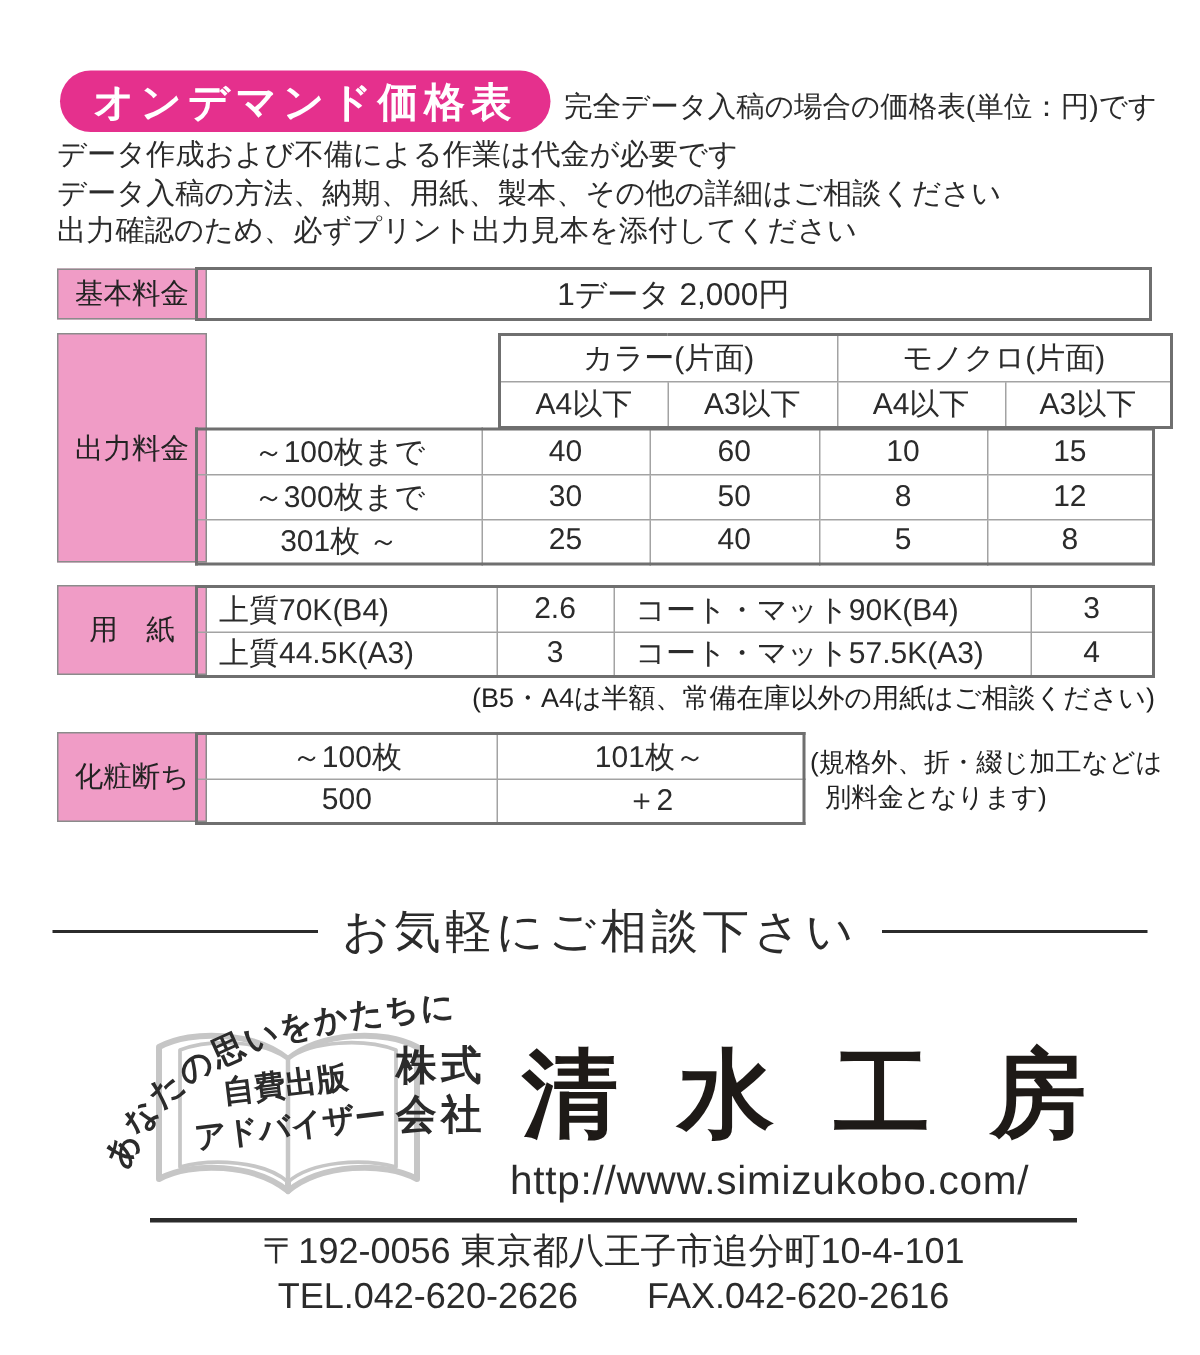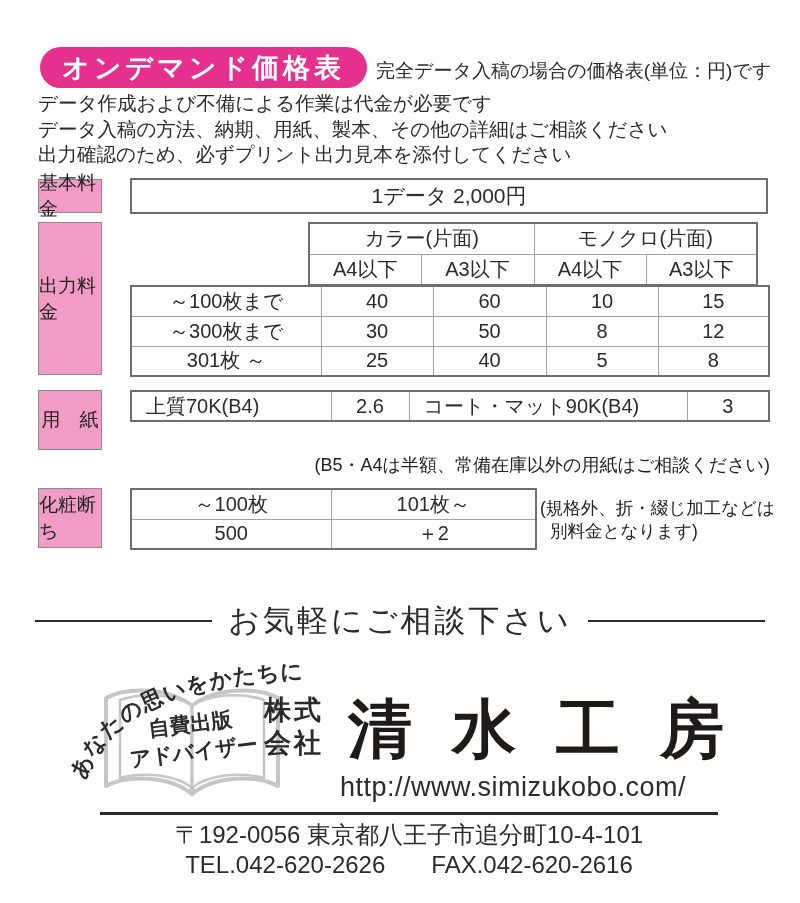--- a/index.html
+++ b/index.html
@@ -18,37 +18,37 @@
 
   
   .title-pill{position:absolute;left:40px;top:47px;width:327px;height:41px;
     background:var(--accent-pink);border-radius:21px;color:#ffffff;
     font-size:27px;font-weight:700;letter-spacing:4px;
     display:flex;align-items:center;justify-content:center;}
   .subtitle{position:absolute;left:376px;top:58px;font-size:19px;letter-spacing:0px;}
   .notes{position:absolute;left:38px;top:91px;font-size:19.5px;line-height:25.5px;}
 
   
-  .sec-label{position:absolute;left:38px;width:64px;background:var(--label-pink);
+  .sec-label{position:absolute;left:38px;width:100px;background:var(--label-pink);
     border:1px solid var(--label-border);display:flex;align-items:center;justify-content:center;
     font-size:19px;color:#222;}
 
   
   .basic-cell{position:absolute;left:130px;top:178px;width:638px;height:36px;
     border:2px solid var(--border-dark);display:flex;align-items:center;justify-content:center;
     font-size:21px;}
 
   
   table.grid{border-collapse:collapse;table-layout:fixed;position:absolute;}
   table.grid td{border:1.5px solid var(--border-light);text-align:center;
     font-size:20px;color:var(--ink);padding:0;}
   table.grid{border:2px solid var(--border-dark);}
   td.name-cell{text-align:left !important;padding-left:14px !important;}
 
-  .out-header{left:308px;top:222px;width:448px;border-radius:27px;}
+  .out-header{left:332px;top:222px;width:448px;border-radius:27px;}
   .out-header td{height:31px;}
   .out-data{left:130px;top:285px;width:638px;}
   .out-data td{height:30px;}
 
   .paper-table{left:130px;top:390px;width:638px;}
   .paper-table td{height:30px;}
   .paper-note{position:absolute;left:130px;top:453px;width:640px;text-align:right;
     font-size:18px;color:#222;}
 
   .trim-table{left:130px;top:488px;width:405px;}
@@ -160,20 +160,26 @@
         <col style="width:278px">
         <col style="width:82px">
       </colgroup>
     <tbody>
         <tr>
       <td class="name-cell">上質70K(B4)</td>
       <td>2.6</td>
       <td class="name-cell">コート・マット90K(B4)</td>
       <td>3</td>
     </tr>
+    <tr>
+      <td class="name-cell">上質44.5K(A3)</td>
+      <td>3</td>
+      <td class="name-cell">コート・マット57.5K(A3)</td>
+      <td>4</td>
+    </tr>
   </tbody>
     </table>
   <div class="paper-note">(B5・A4は半額、常備在庫以外の用紙はご相談ください)</div>
 
   <div class="sec-label" style="top:488px;height:60px;">化粧断ち</div>
   <table class="grid trim-table">
     <colgroup>
         <col style="width:200px">
         <col style="width:205px">
       </colgroup>

